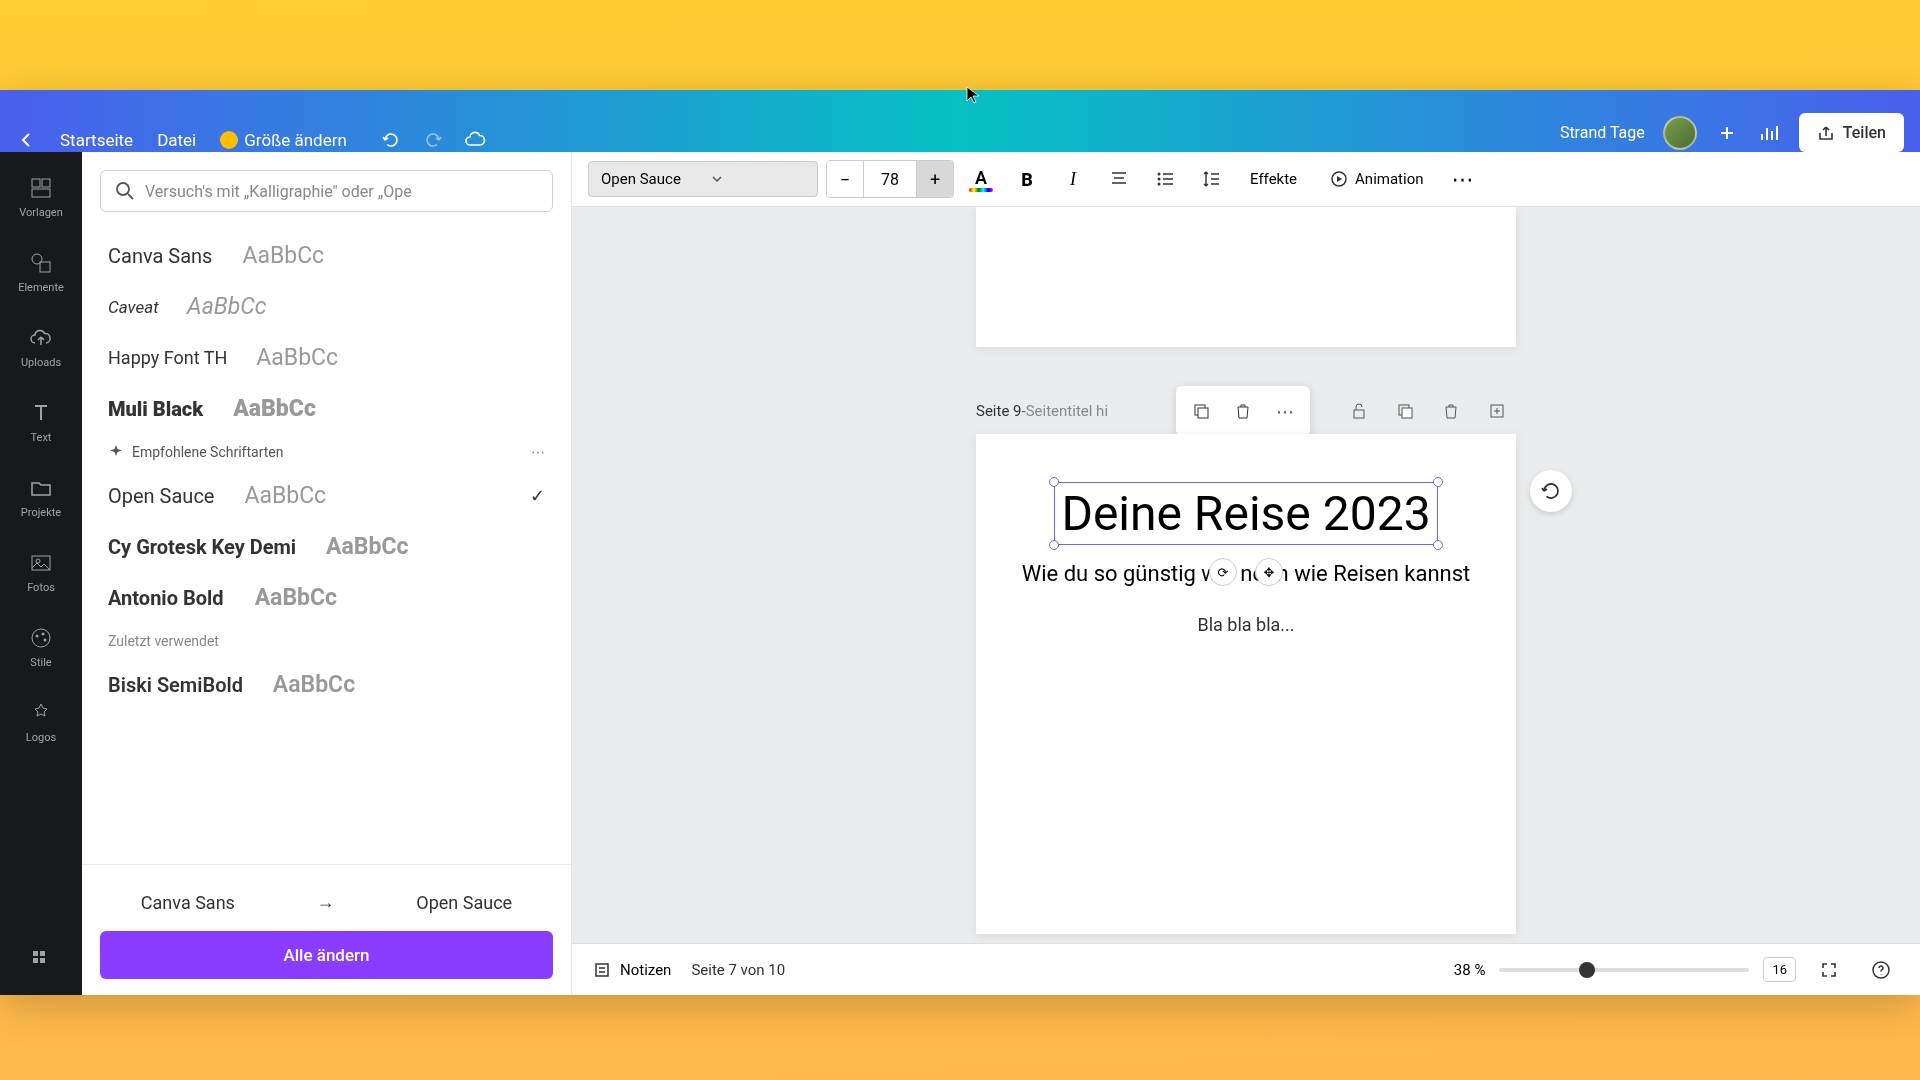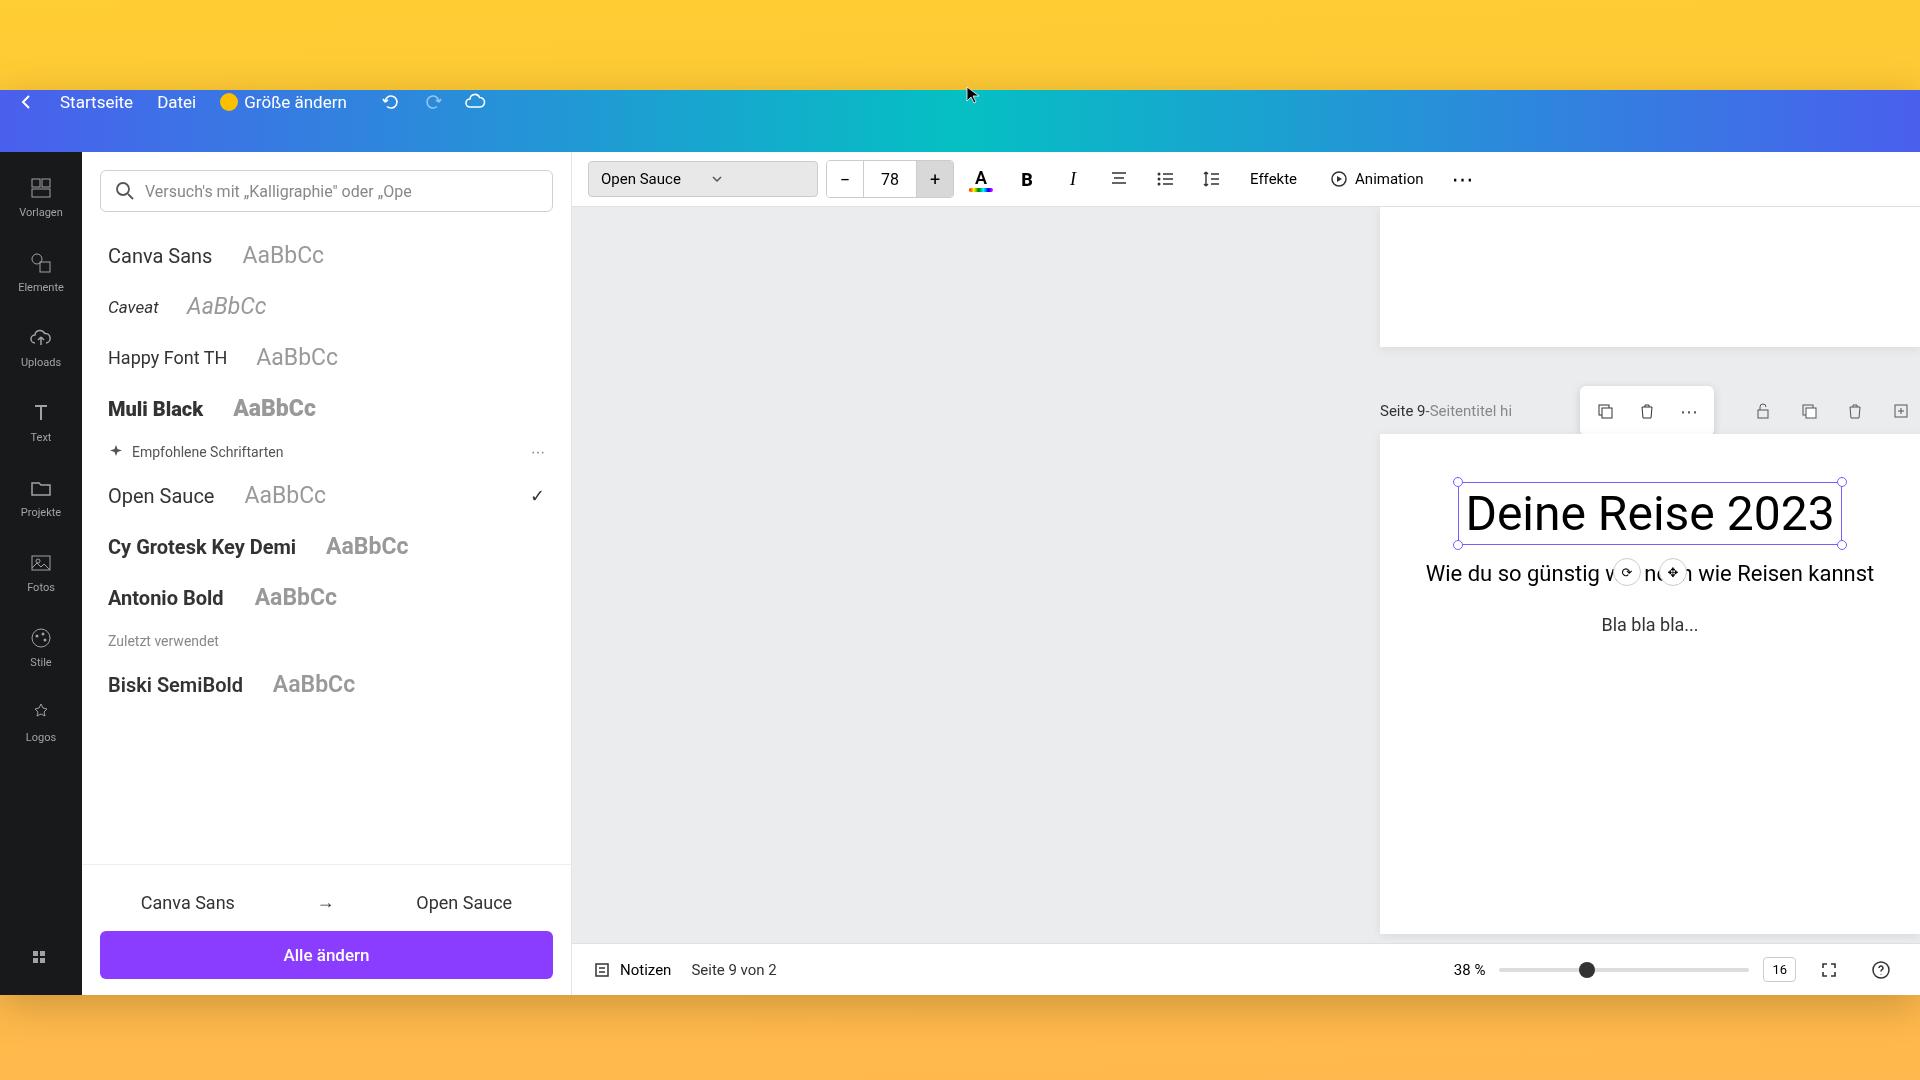--- a/index.html
+++ b/index.html
@@ -1,20 +1,20 @@
 <!DOCTYPE html>
 <html><head>
 <meta charset="utf-8">
 <style>
 * { margin: 0; padding: 0; box-sizing: border-box; font-family: -apple-system, BlinkMacSystemFont, "Segoe UI", Roboto, sans-serif; }
 body { background: linear-gradient(135deg, #ffd93d 0%, #ffb347 100%); width: 1920px; height: 1080px; overflow: hidden; display: flex; align-items: center; justify-content: center; }
 .outer-frame { width: 1920px; height: 1080px; position: relative; }
 .yellow-bg { position: absolute; inset: 0; background: linear-gradient(180deg, #ffcc33 0%, #ffb84d 100%); opacity: 0.95; }
 .app-window { position: absolute; top: 90px; left: 0; right: 0; bottom: 85px; background: #fff; display: flex; flex-direction: column; box-shadow: 0 10px 40px rgba(0,0,0,0.2); }
-.top-header { height: 62px; background: linear-gradient(90deg, #4a5fee 0%, #05c0c3 50%, #4a5fee 100%); display: flex; align-items: flex-start; padding: 0 16px; color: #fff; gap: 29px; }
+.top-header { height: 62px; background: linear-gradient(90deg, #4a5fee 0%, #05c0c3 50%, #4a5fee 100%); display: flex; align-items: flex-end; padding: 0 16px; color: #fff; gap: 29px; }
 .header-left { display: flex; align-items: center; gap: 24px; }
 .back-btn { width: 20px; height: 20px; display: flex; align-items: center; justify-content: center; cursor: pointer; }
 .header-item { color: #fff; font-size: 17px; cursor: pointer; }
 .resize-item { display: flex; align-items: center; gap: 6px; }
 .crown { width: 18px; height: 18px; background: #fdbf00; border-radius: 50%; display: inline-block; }
 .header-icons { display: flex; align-items: center; gap: 18px; margin-left: 8px; }
 .icon-btn { width: 24px; height: 24px; display: flex; align-items: center; justify-content: center; cursor: pointer; color: #fff; }
 .header-right { margin-left: auto; display: flex; align-items: center; gap: 18px; }
 .project-name { font-size: 16px; color: #fff; }
 .avatar { width: 34px; height: 34px; border-radius: 50%; background: linear-gradient(135deg, #7b9e4f, #4a6b2f); border: 2px solid rgba(255,255,255,0.5); }
@@ -41,21 +41,21 @@
 .toolbar { height: 55px; background: #fff; border-bottom: 1px solid #e0e0e0; display: flex; align-items: center; padding: 0 16px; gap: 8px; }
 .font-select { border: 1px solid #ccc; border-radius: 4px; padding: 8px 12px; font-size: 15px; display: flex; align-items: center; gap: 30px; cursor: pointer; background: #e8e8e8; min-width: 230px; }
 .size-control { display: flex; align-items: center; border: 1px solid #ccc; border-radius: 4px; overflow: hidden; }
 .size-btn { width: 36px; height: 36px; display: flex; align-items: center; justify-content: center; background: #fff; cursor: pointer; font-size: 18px; border: none; }
 .size-btn.plus { background: #d8d8d8; }
 .size-input { width: 54px; height: 36px; border: none; border-left: 1px solid #ccc; border-right: 1px solid #ccc; text-align: center; font-size: 16px; outline: none; }
 .tool-btn { width: 38px; height: 38px; display: flex; align-items: center; justify-content: center; cursor: pointer; border-radius: 4px; font-size: 18px; }
 .tool-text { padding: 8px 12px; font-size: 15px; cursor: pointer; border-radius: 4px; }
 .color-underline { display: flex; flex-direction: column; align-items: center; }
 .color-underline .rainbow { width: 24px; height: 4px; background: linear-gradient(90deg, red, yellow, green, cyan, blue, magenta); border-radius: 2px; }
-.canvas-wrap { flex: 1; position: relative; overflow: auto; display: flex; flex-direction: column; align-items: flex-end; padding-top: 0; }
+.canvas-wrap { flex: 1; position: relative; overflow: auto; display: flex; flex-direction: column; align-items: center; padding-top: 0; }
 .page-prev { width: 540px; height: 140px; background: #fff; margin-bottom: 45px; box-shadow: 0 2px 10px rgba(0,0,0,0.08); }
 .page-header-row { width: 540px; display: flex; align-items: center; font-size: 15px; color: #555; margin-bottom: 4px; position: relative; }
 .page-title-text { color: #333; }
 .page-title-placeholder { color: #888; }
 .float-toolbar { position: absolute; left: 200px; top: -6px; background: #fff; border-radius: 6px; box-shadow: 0 2px 8px rgba(0,0,0,0.15); display: flex; padding: 6px; gap: 4px; }
 .page-actions { margin-left: auto; display: flex; gap: 8px; }
 .page-current { width: 540px; height: 500px; background: #ffffff; box-shadow: 0 2px 10px rgba(0,0,0,0.08); padding: 40px 30px; position: relative; }
 .sel-title { font-size: 48px; font-weight: 400; text-align: center; border: 1.5px solid #7b5cff; position: relative; padding: 2px 6px; display: inline-block; }
 .sel-handle { position: absolute; width: 10px; height: 10px; background: #fff; border: 1.5px solid #7b5cff; border-radius: 50%; }
 .title-wrap { text-align: center; margin-top: 8px; }
@@ -105,20 +105,40 @@
                 <path d="M17 11a6 6 0 1 0-2 4.5M17 11l2-3m-2 3l-3-2" stroke="#fff" stroke-width="1.6" fill="none"></path>
               </svg>
         </div>
         <div class="icon-btn">
           <svg width="24" height="24" viewBox="0 0 24 24">
                 <path d="M7 17a4 4 0 0 1 0-8 5 5 0 0 1 9.6-1.5A4 4 0 0 1 17 17H7z" stroke="#fff" stroke-width="1.6" fill="none"></path>
               </svg>
         </div>
       </div>
     </div>
+    <div class="header-right">
+      <span class="project-name">Strand Tage</span>
+      <div class="avatar"></div>
+      <div class="icon-btn">
+        <svg width="20" height="20" viewBox="0 0 20 20">
+              <path d="M10 4v12M4 10h12" stroke="#fff" stroke-width="2"></path>
+            </svg>
+      </div>
+      <div class="icon-btn">
+        <svg width="22" height="22" viewBox="0 0 22 22">
+              <path d="M4 18v-6m5 6V6m5 12v-9m5 9V4" stroke="#fff" stroke-width="2"></path>
+            </svg>
+      </div>
+      <div class="share-btn">
+        <svg width="18" height="18" viewBox="0 0 18 18">
+              <path d="M3 9v6h12V9M9 3v9m0-9L6 6m3-3l3 3" stroke="#333" stroke-width="1.6" fill="none"></path>
+            </svg>
+        <span>Teilen</span>
+      </div>
+    </div>
   </div>
 
   <div class="main-body">
 
     <div class="left-rail">
       <div class="rail-item">
         <div class="rail-icon">
               <svg width="24" height="24" viewBox="0 0 24 24">
                 <rect x="3" y="3" width="8" height="8" stroke="#a0a2a7" fill="none"></rect>
                 <rect x="13" y="3" width="8" height="8" stroke="#a0a2a7" fill="none"></rect>
@@ -361,21 +381,21 @@
         </div>
       </div>
 
       <div class="bottom-bar">
         <div class="notes-btn">
           <svg width="20" height="20" viewBox="0 0 20 20">
                 <path d="M4 4h12v12H4zM7 8h6M7 12h6" stroke="#333" fill="none" stroke-width="1.5"></path>
               </svg>
           <span>Notizen</span>
         </div>
-        <span style="font-size:15px;color:#333">Seite 9 von 2</span>
+        <span style="font-size:15px;color:#333">Seite 7 von 10</span>
         <div class="zoom-area">
           <span style="font-size:15px">38 %</span>
           <div class="zoom-slider-track">
             <div class="zoom-thumb"></div>
           </div>
           <div class="page-counter-box">16</div>
           <div class="tool-btn">
             <svg width="18" height="18" viewBox="0 0 18 18">
                   <path d="M3 7V3h4M15 7V3h-4M3 11v4h4M15 11v4h-4" stroke="#333" fill="none" stroke-width="1.6"></path>
                 </svg>

